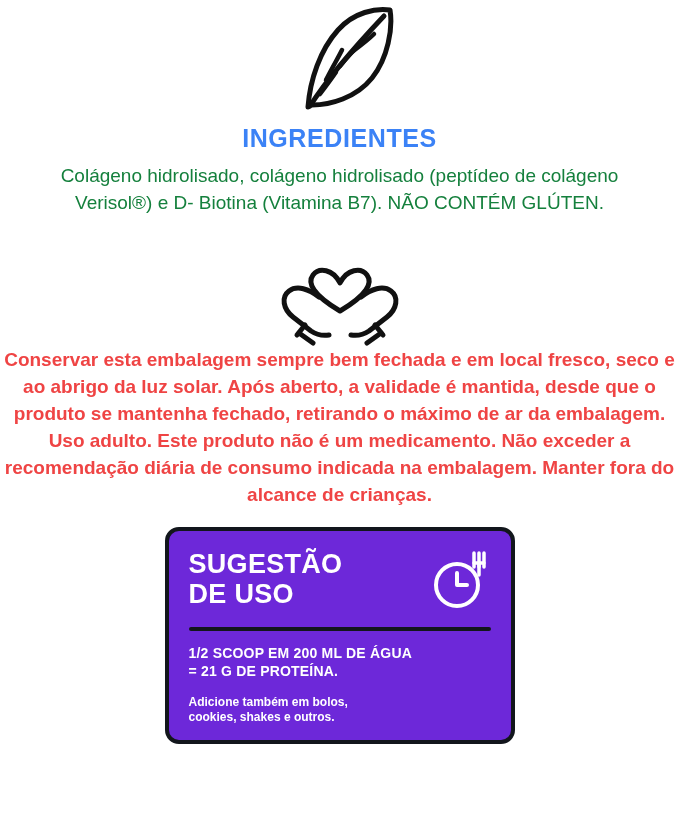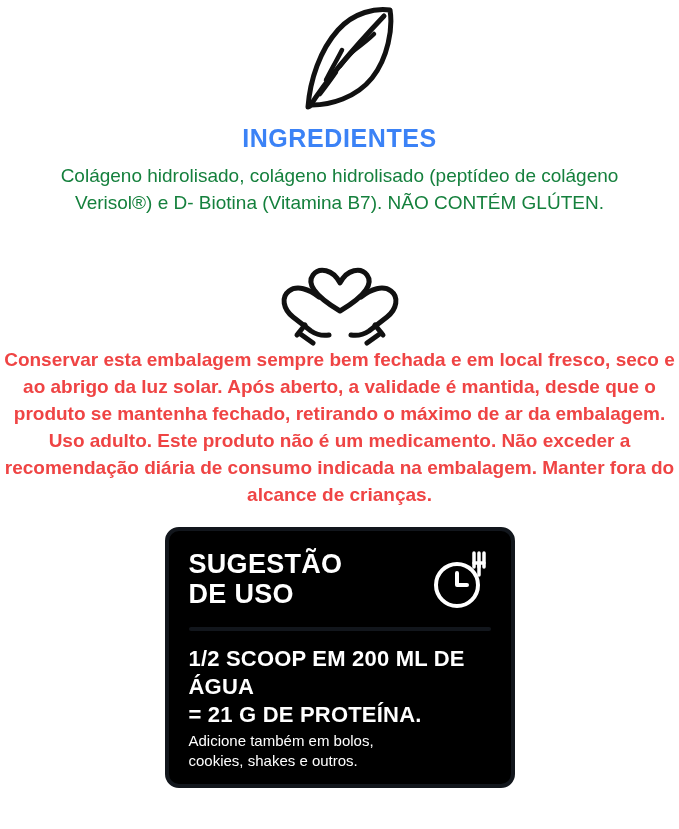--- a/index.html
+++ b/index.html
@@ -74,21 +74,21 @@
     padding: 0 2px;
     box-sizing: border-box;
   }
 
   .gap-a { height: 22px; }
 
   
   .usage-card {
     position: relative;
     width: 350px;
-    background: #000000;
+    background: #6d28d9;
     border: 4px solid #12161c;
     border-radius: 14px;
     box-sizing: border-box;
     padding: 18px 20px 14px 20px;
     margin-top: 18px;
     color: #ffffff;
   }
   .usage-head {
     display: flex;
     align-items: flex-start;
@@ -102,32 +102,32 @@
     white-space: pre-line;
     color: #ffffff;
   }
   .usage-rule {
     height: 4px;
     background: #12161c;
     margin: 16px 0 14px 0;
     border-radius: 2px;
   }
   .usage-main {
-    font-size: 22px;
+    font-size: 14px;
     font-weight: bold;
     line-height: 1.28;
     letter-spacing: 0.2px;
     white-space: pre-line;
     color: #ffffff;
   }
   .usage-sub {
-    font-size: 15px;
-    font-weight: normal;
+    font-size: 12px;
+    font-weight: bold;
     line-height: 1.3;
-    margin-top: 2px;
+    margin-top: 14px;
     white-space: pre-line;
     color: #ffffff;
   }
 </style>
 </head>
 <body>
 
 <div class="page">
 
   <div>

